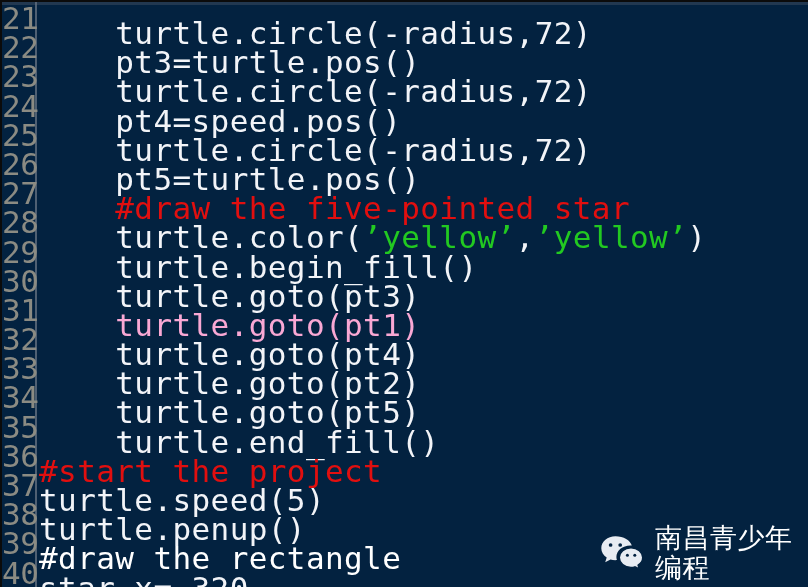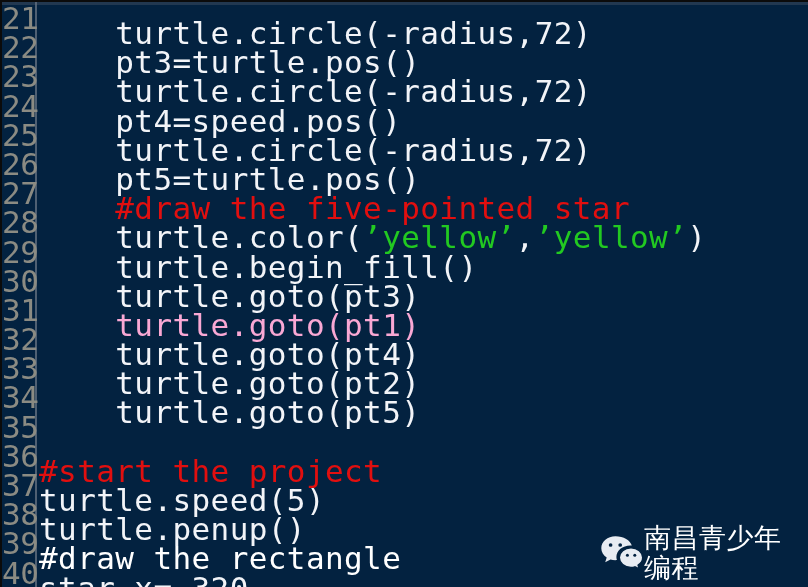--- a/index.html
+++ b/index.html
@@ -83,20 +83,21 @@
   .tok-string  { color: #22c921; text-align: right; }
   .tok-plain   { color: #f2f4f8; }
 
   
   #watermark {
     position: absolute;
     left: 598px;
     top: 521px;
     display: flex;
     align-items: center;
+    gap: 11px;
   }
   #wechat-icon { display: block; }
   #watermark-text {
     font-family: "DejaVu Sans", "Liberation Sans", sans-serif;
     font-size: 27px;
     line-height: 30px;
     color: #ffffff;
     letter-spacing: 0.5px;
     font-weight: 400;
   }
@@ -117,21 +118,21 @@
       <div class="code-line"><span class="ln">25</span><span class="src"><span>    </span><span class="tok-plain" style="color: rgb(242, 244, 248);">turtle.circle(-radius,72)</span></span></div>
       <div class="code-line"><span class="ln">26</span><span class="src"><span>    </span><span class="tok-plain" style="color: rgb(242, 244, 248);">pt5=turtle.pos()</span></span></div>
       <div class="code-line"><span class="ln">27</span><span class="src"><span>    </span><span class="tok-comment" style="color: rgb(225, 15, 15);">#draw the five-pointed star</span></span></div>
       <div class="code-line"><span class="ln">28</span><span class="src"><span>    </span><span class="tok-plain" style="color: rgb(242, 244, 248);">turtle.color(</span><span class="tok-string" style="color: rgb(34, 201, 33);">’yellow’</span><span class="tok-plain" style="color: rgb(242, 244, 248);">,</span><span class="tok-string" style="color: rgb(34, 201, 33);">’yellow’</span><span class="tok-plain" style="color: rgb(242, 244, 248);">)</span></span></div>
       <div class="code-line"><span class="ln">29</span><span class="src"><span>    </span><span class="tok-plain" style="color: rgb(242, 244, 248);">turtle.begin_fill()</span></span></div>
       <div class="code-line"><span class="ln">30</span><span class="src"><span>    </span><span class="tok-plain" style="color: rgb(242, 244, 248);">turtle.goto(pt3)</span></span></div>
       <div class="code-line"><span class="ln">31</span><span class="src"><span>    </span><span class="tok-plain" style="color: #f9a8d4;">turtle.goto(pt1)</span></span></div>
       <div class="code-line"><span class="ln">32</span><span class="src"><span>    </span><span class="tok-plain" style="color: rgb(242, 244, 248);">turtle.goto(pt4)</span></span></div>
       <div class="code-line"><span class="ln">33</span><span class="src"><span>    </span><span class="tok-plain" style="color: rgb(242, 244, 248);">turtle.goto(pt2)</span></span></div>
       <div class="code-line"><span class="ln">34</span><span class="src"><span>    </span><span class="tok-plain" style="color: rgb(242, 244, 248);">turtle.goto(pt5)</span></span></div>
-      <div class="code-line"><span class="ln">35</span></div>
+      <div class="code-line"><span class="ln">35</span><span class="src"><span>    </span><span class="tok-plain" style="color: rgb(242, 244, 248);">turtle.end_fill()</span></span></div>
       <div class="code-line"><span class="ln">36</span><span class="src"><span class="tok-comment" style="color: rgb(225, 15, 15); text-align: right;">#start the project</span></span></div>
       <div class="code-line"><span class="ln">37</span><span class="src"><span class="tok-plain" style="color: rgb(242, 244, 248);">turtle.speed(5)</span></span></div>
       <div class="code-line"><span class="ln">38</span><span class="src"><span class="tok-plain" style="color: rgb(242, 244, 248);">turtle.penup()</span></span></div>
       <div class="code-line"><span class="ln">39</span><span class="src"><span class="tok-comment" style="color: #ffffff;">#draw the rectangle</span></span></div>
       <div class="code-line"><span class="ln">40</span><span class="src"><span class="tok-plain" style="color: rgb(242, 244, 248);">star_x=-320</span></span></div>
     </div>
 
   <div id="watermark">
     <span id="wechat-icon-wrap">
       <svg id="wechat-icon" width="44" height="38" viewBox="0 0 44 38" aria-hidden="true">

